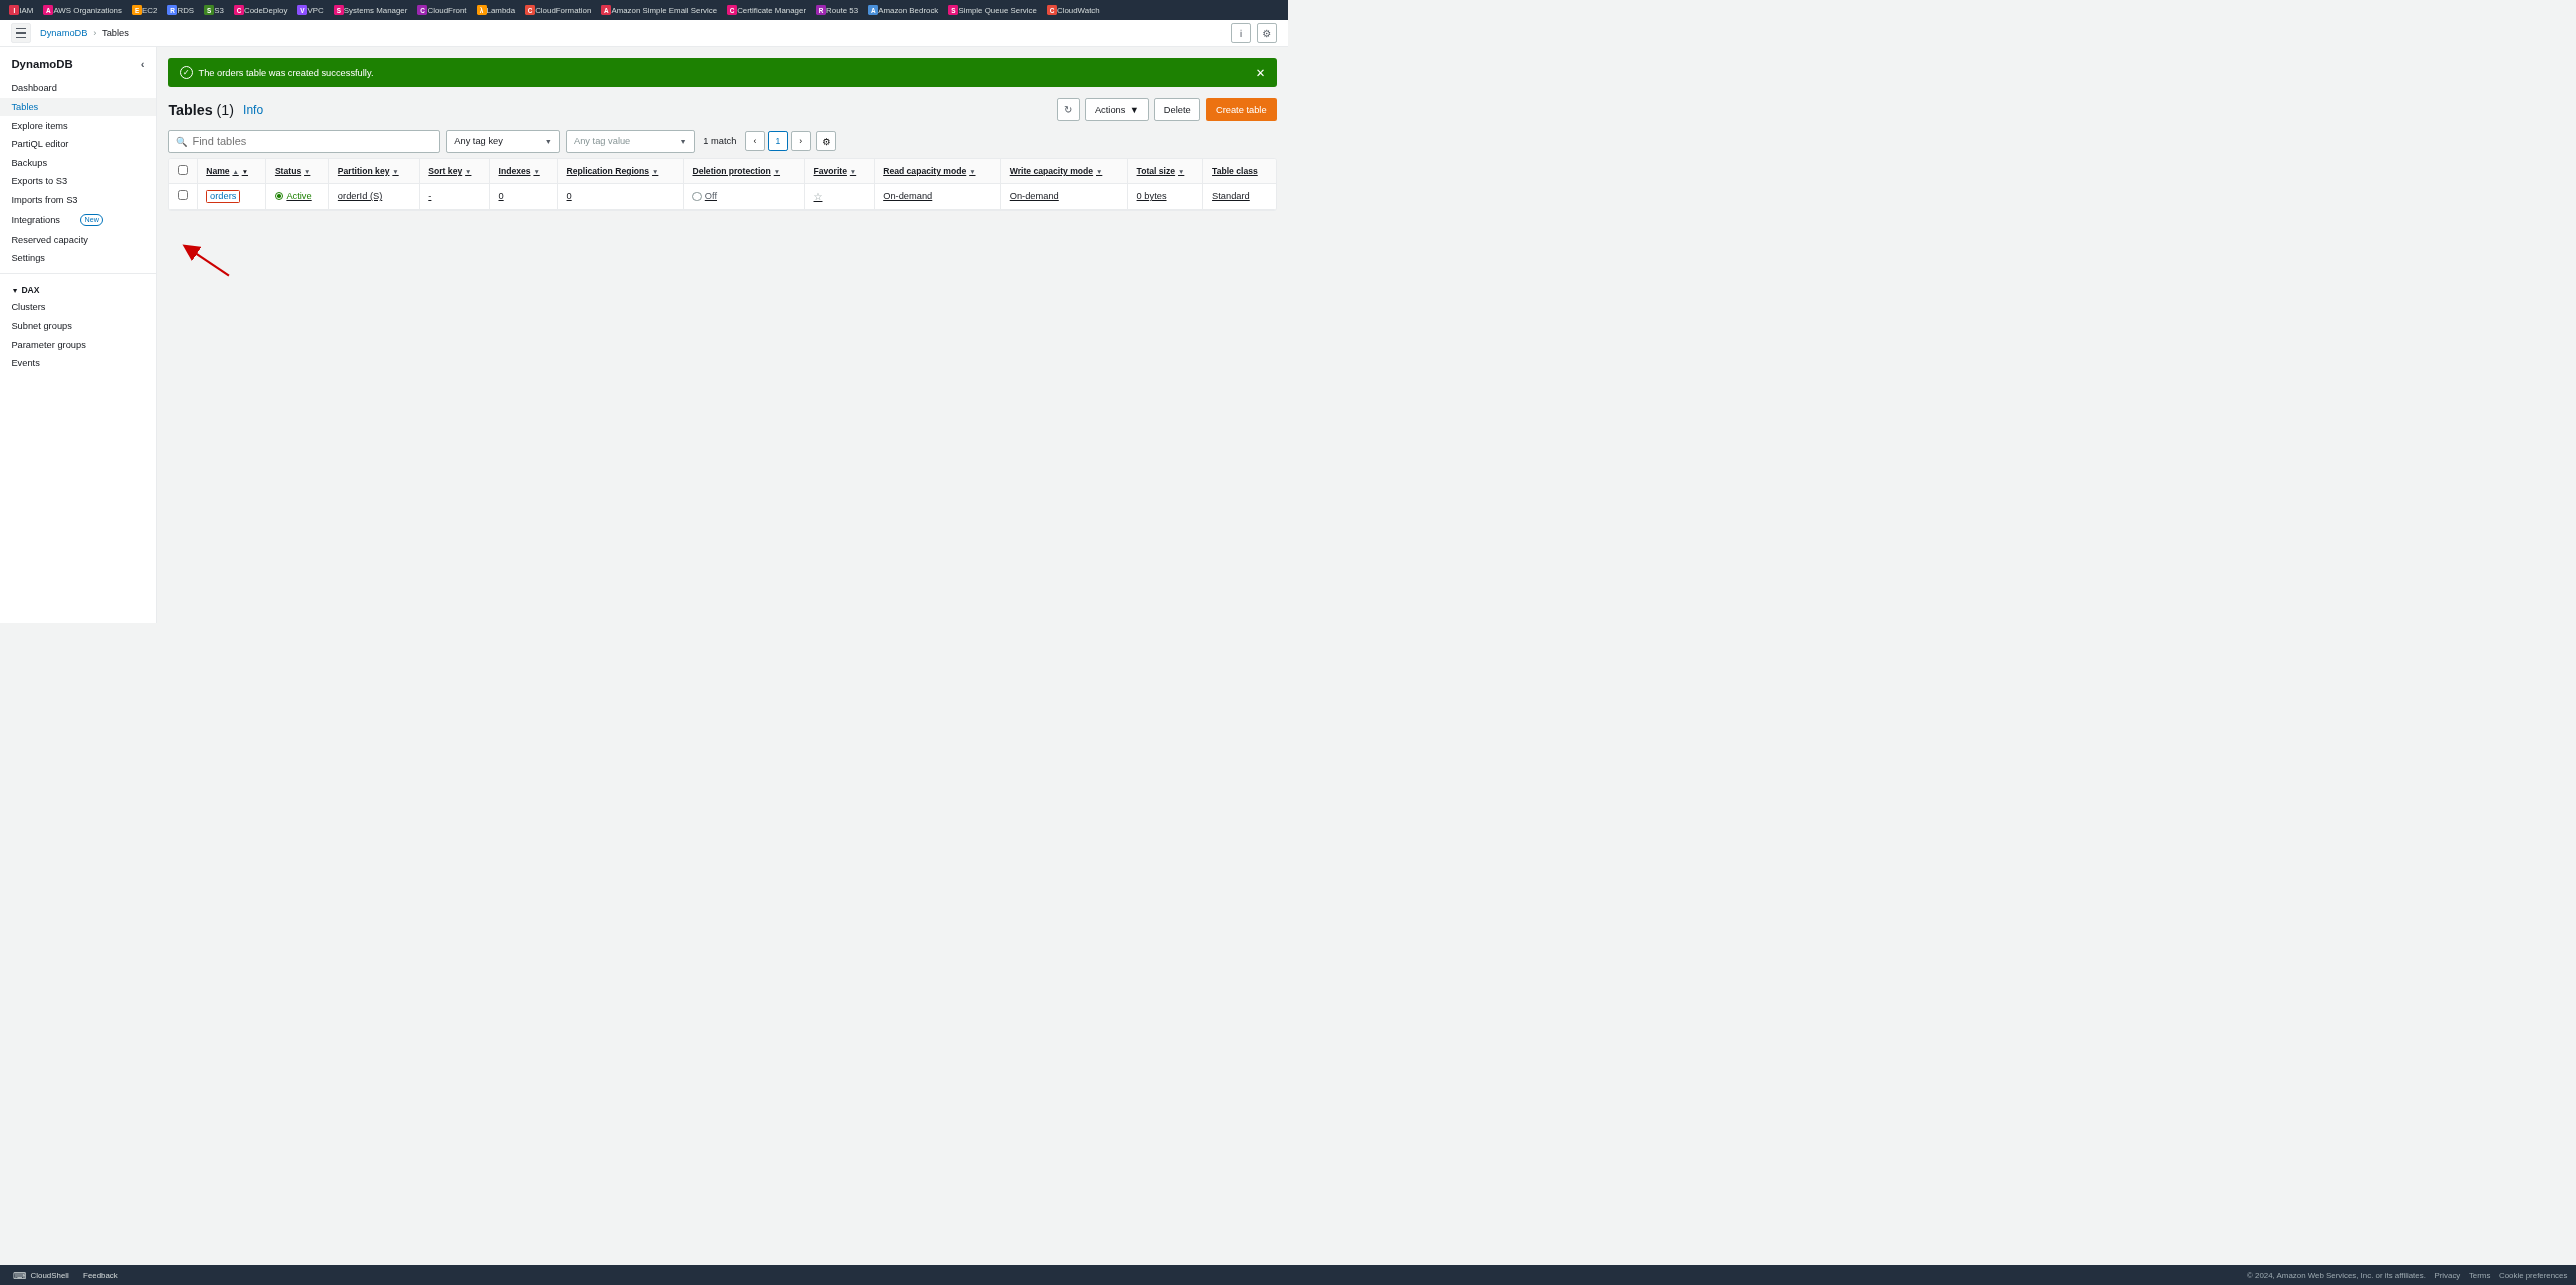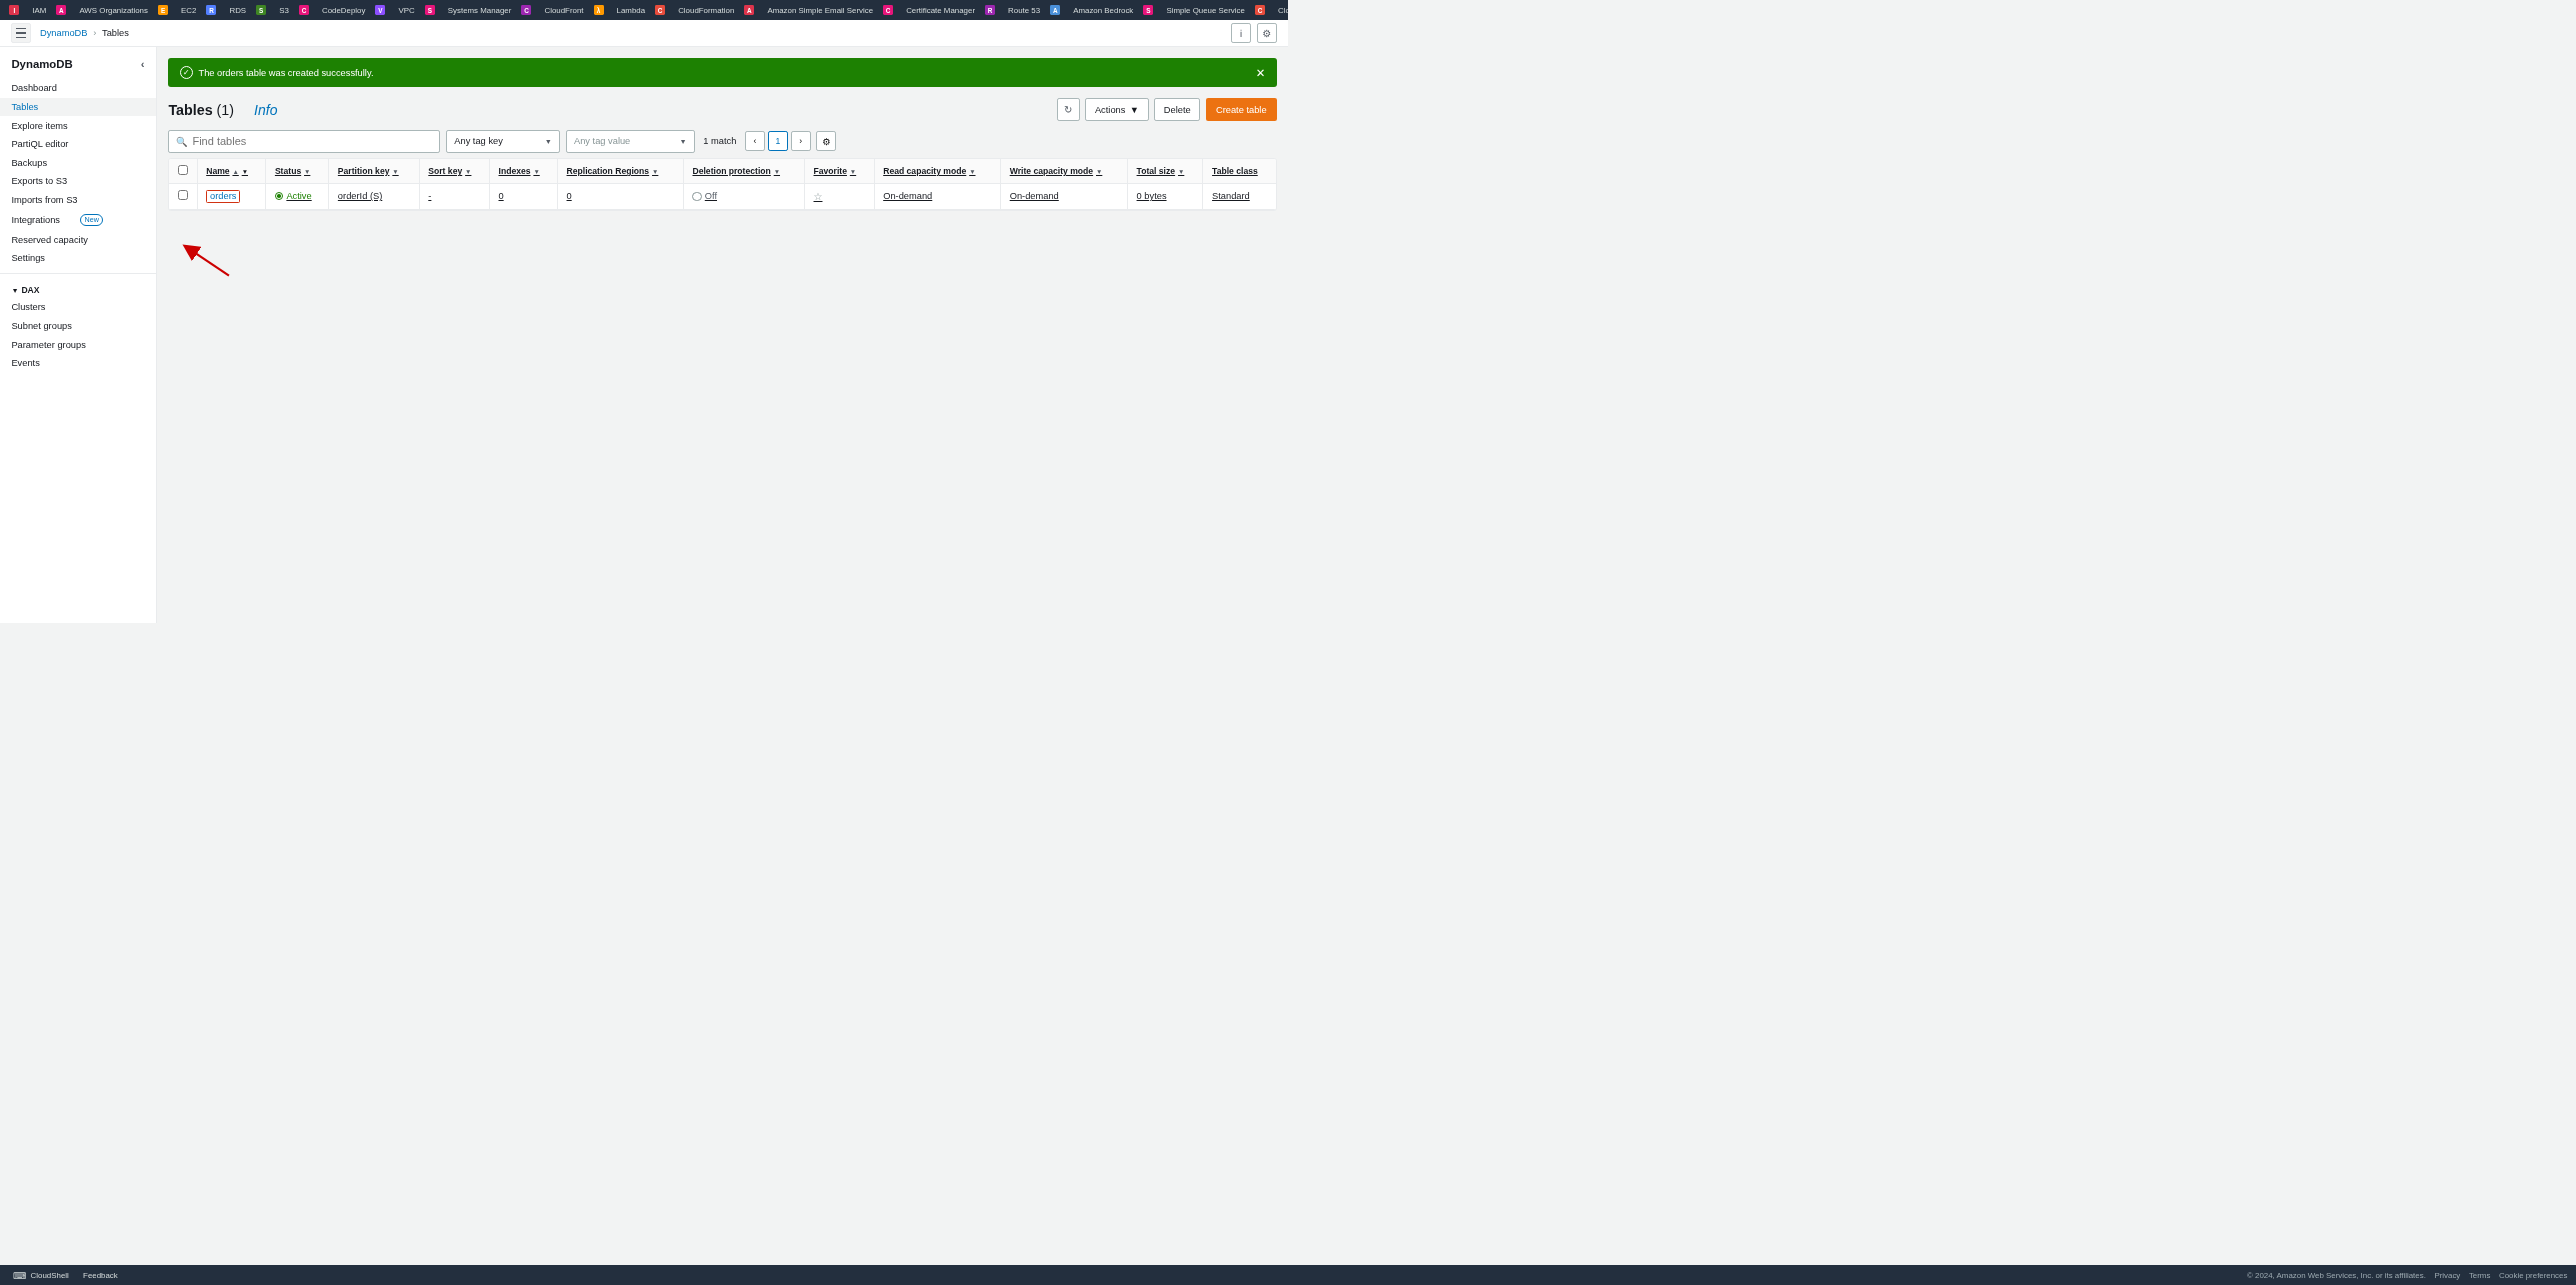--- a/index.html
+++ b/index.html
@@ -11,21 +11,21 @@
       height: 20px;
       display: flex;
       align-items: center;
       padding: 0 5.7px;
       gap: 2.9px;
       overflow: hidden;
     }
     .top-nav-item {
       display: flex;
       align-items: center;
-      gap: 13px;
+      gap: 0;
       padding: 1.4px 3.6px;
       border-radius: 2.1px;
       cursor: pointer;
       color: #d5dbdb;
       font-size: 7.9px;
       white-space: nowrap;
       justify-content: center;
     }
     .nav-icon {
       width: 10px;
@@ -171,26 +171,25 @@
       align-items: center;
       margin-bottom: 8.6px;
     }
     .page-title {
       font-size: 14.3px;
       font-weight: bold;
       color: #16191f;
     }
     .page-title-count { font-size: 14.3px; font-weight: normal; }
     .info-link {
-      margin-left: 20px;
+      margin-left: 9px;
       color: #0073bb;
-      font-size: 14px;
+      font-size: 12px;
       cursor: pointer;
       text-decoration: none;
-      font-style: italic;
     }
     .header-actions {
       margin-left: auto;
       display: flex;
       gap: 5.7px;
       align-items: center;
     }
     .btn-refresh {
       width: 23px; height: 23px;
       border: 0.7px solid #aab7b8;

